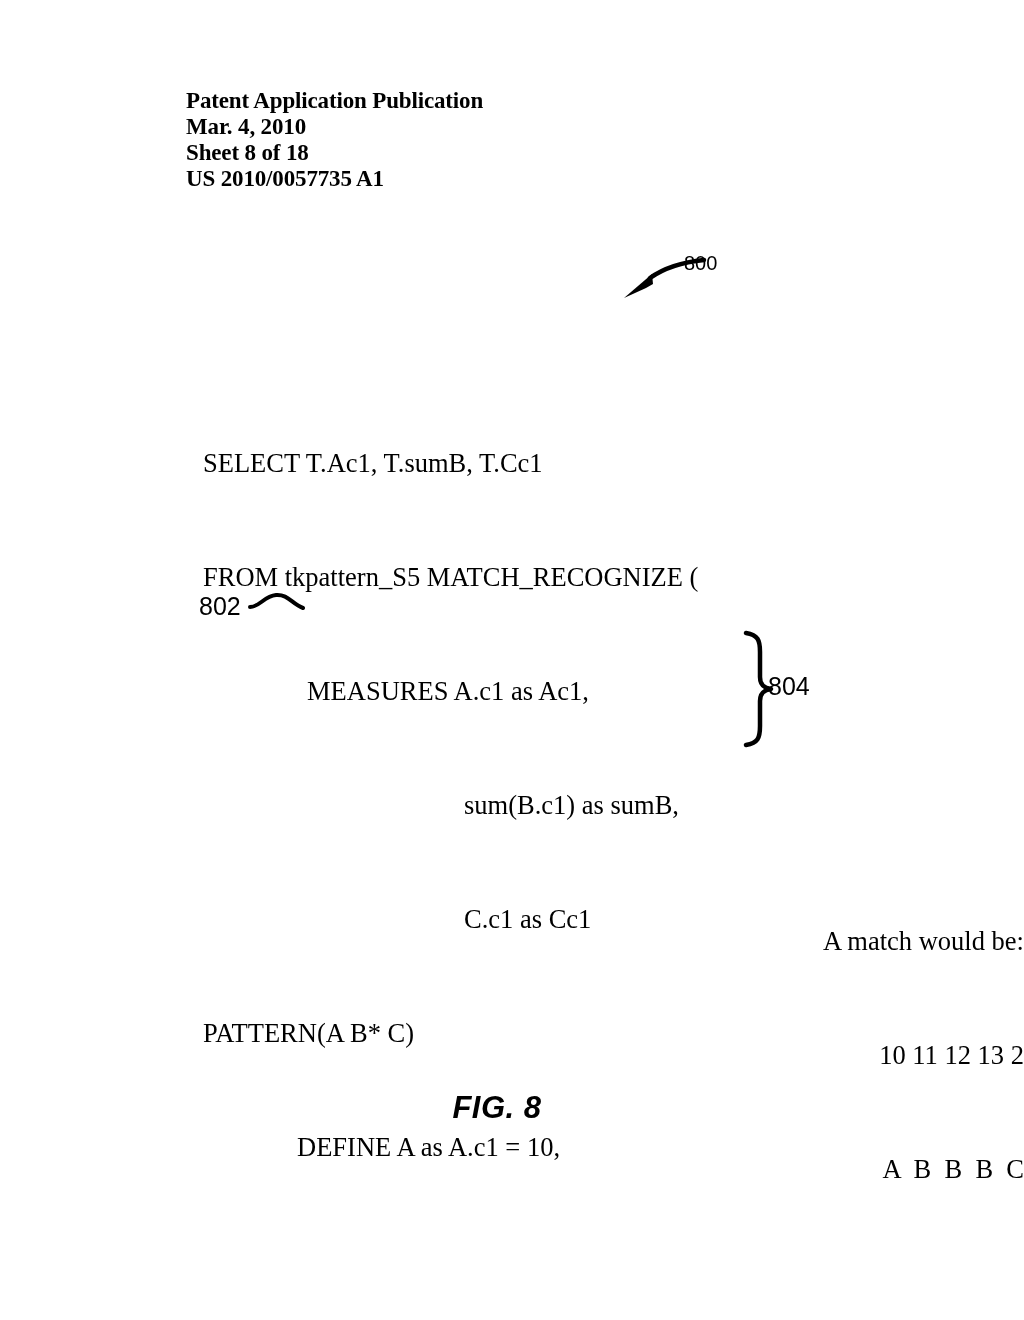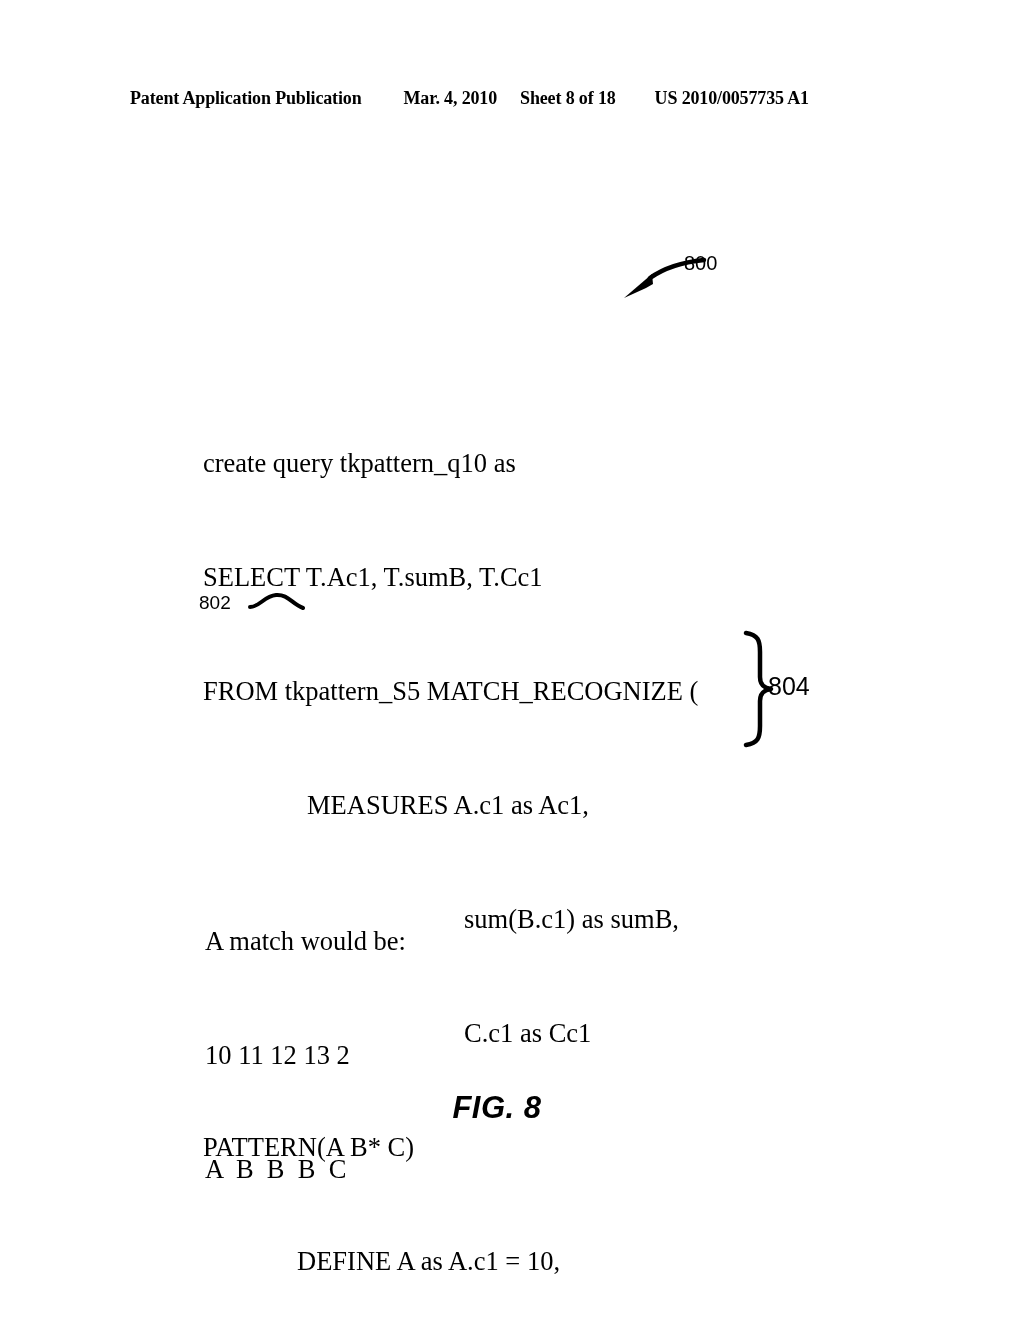--- a/index.html
+++ b/index.html
@@ -22,26 +22,27 @@
   .page-header {
     position: absolute;
     left: 130px;
     top: 88px;
     width: 760px;
     height: 26px;
     display: flex;
     align-items: baseline;
     font-family: "Liberation Serif", "DejaVu Serif", serif;
     font-weight: bold;
-    font-size: 18px;
+    font-size: 23px;
     letter-spacing: -0.15px;
     white-space: nowrap;
+    flex-direction: column;
   }
   .hdr-pub   { }
-  .hdr-date  { margin-left: 42px; }
+  .hdr-date  { margin-left: 56px; }
   .hdr-sheet { margin-left: 23px; }
   .hdr-num   { margin-left: 39px; }
 
   
   .ref-800-wrap {
     position: absolute;
     left: 612px;
     top: 248px;
     width: 190px;
     height: 62px;
@@ -82,21 +83,21 @@
   .ind-1 { padding-left: 307px; font-family: Liberation Serif, serif; }
   .ind-2 { padding-left: 464px; }
   .ind-3 { padding-left: 297px; }
 
   
   .ref-802-label {
     position: absolute;
     left: 199px;
     top: 592px;
     font-family: "Liberation Sans", "DejaVu Sans", sans-serif;
-    font-size: 19px;
+    font-size: 25px;
   }
   .ref-802-leader {
     position: absolute;
     left: 248px;
     top: 588px;
   }
 
   
   .ref-804-brace {
     position: absolute;
@@ -119,20 +120,21 @@
     width: 1024px;
     font-family: "Liberation Serif", "DejaVu Serif", serif;
     font-size: 26.5px;
     line-height: 38px;
     white-space: pre;
   }
   .match-line {
     height: 38px;
     padding-left: 205px;
     white-space: pre;
+    text-align: right;
   }
 
   
   .fig-caption {
     position: absolute;
     left: 0;
     top: 1090px;
     width: 1024px;
     text-align: center;
     font-family: "Liberation Sans", "DejaVu Sans", sans-serif;
@@ -158,21 +160,20 @@
 
 <div class="ref-800-wrap">
   <svg class="ref-800-leader" width="120" height="62" viewBox="0 0 120 62">
     <path d="M 92 12 C 72 14, 52 20, 38 30" stroke="#000" stroke-width="4.5" fill="none" stroke-linecap="round"></path>
     <path d="M 40 26 L 12 50 L 34 40 L 41 36 Z" fill="#000"></path>
   </svg>
   <span class="ref-800-label">800</span>
 </div>
 
 <div class="code-block">
-  <div class="code-line ind-0">create query tkpattern_q10 as</div>
   <div class="code-line ind-0">SELECT T.Ac1, T.sumB, T.Cc1</div>
   <div class="code-line ind-0">FROM tkpattern_S5 MATCH_RECOGNIZE (</div>
   <div class="code-line ind-1">MEASURES A.c1 as Ac1,</div>
   <div class="code-line ind-2">sum(B.c1) as sumB,</div>
   <div class="code-line ind-2">C.c1 as Cc1</div>
   <div class="code-line ind-0">PATTERN(A B* C)</div>
   <div class="code-line ind-3">DEFINE A as A.c1 = 10,</div>
   
   
   

